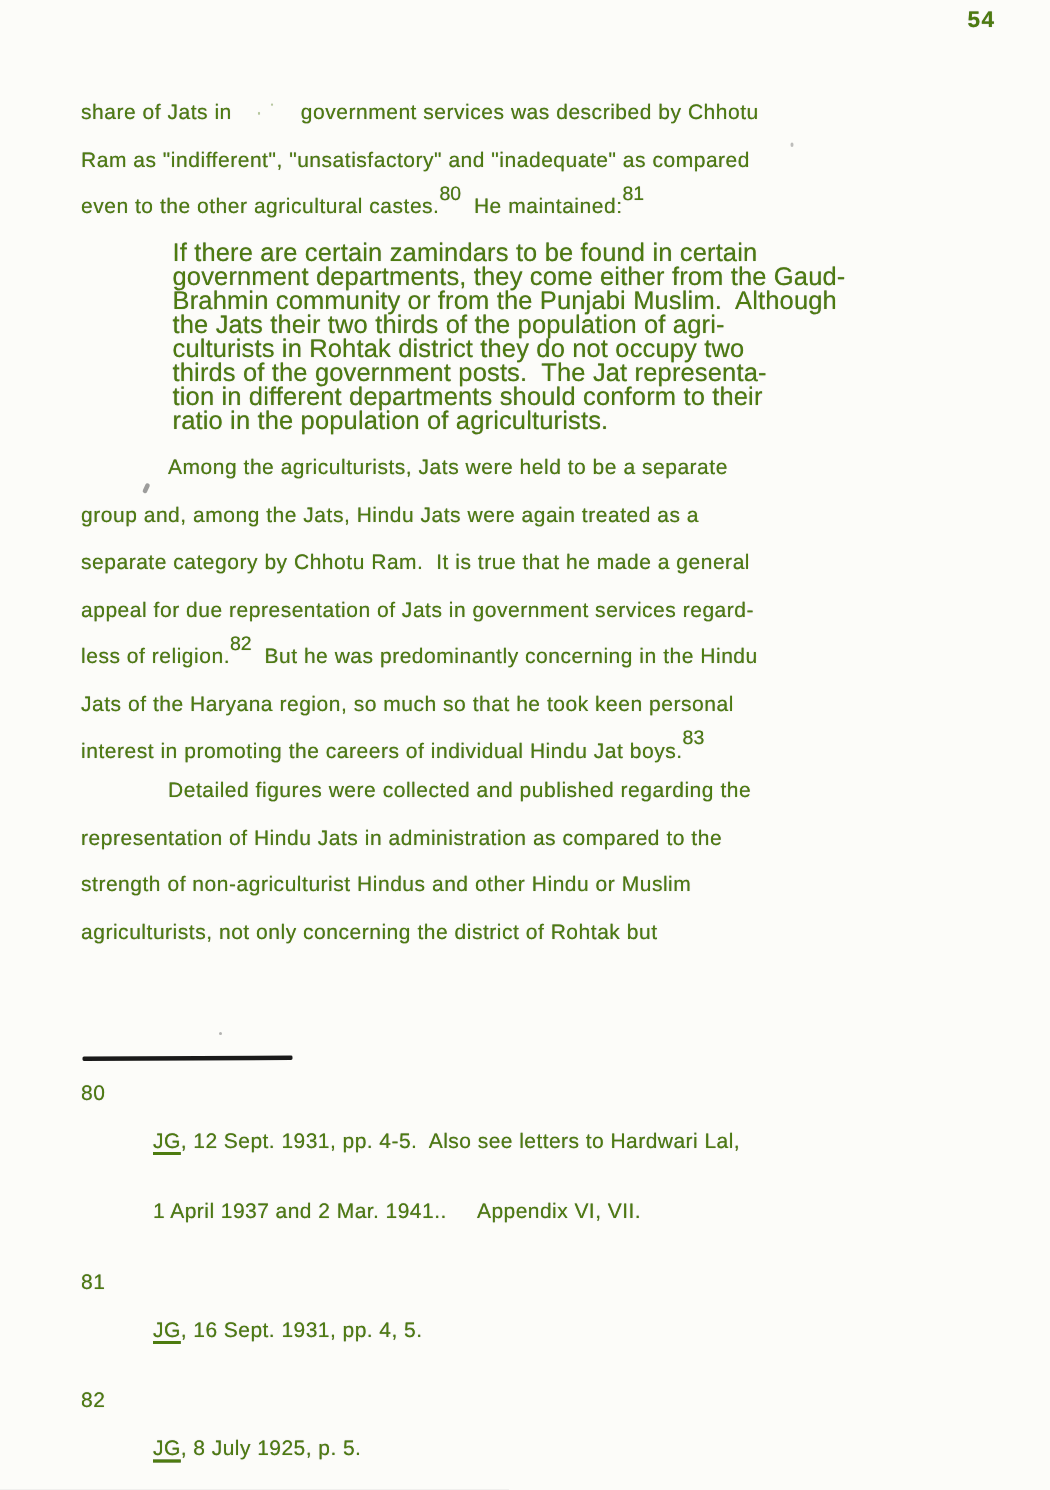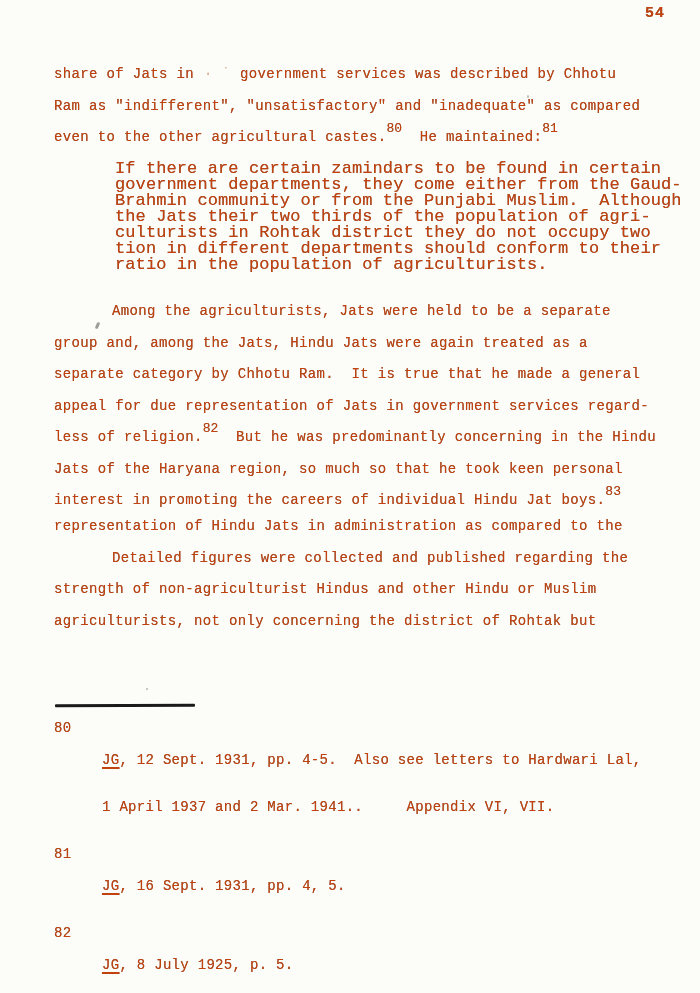--- a/index.html
+++ b/index.html
@@ -1,22 +1,22 @@
 <!DOCTYPE html>
 <html><head>
 <meta charset="utf-8">
 <style>
   html,body { margin:0; padding:0; background:#e8e8e6; }
   .page {
     position:relative;
     width:700px; height:993px;
     margin:0 auto;
     background:#fcfcf9;
-    font-family:Liberation Mono, monospace;
-    color:#c2410c;
+    font-family:Liberation Sans, sans-serif;
+    color:#4d7c0f;
     overflow:hidden;
     text-shadow:0 0 0.5px rgba(25,25,25,0.55);
   }
   .line { white-space:pre; }
   .pagenum {
     position:absolute; left:645px; top:5px;
     font-size:15px; font-weight:bold; letter-spacing:1px;
   }
   .body-block {
     position:absolute; left:54px; width:620px;
@@ -73,37 +73,38 @@
     <div class="line">Ram as "indifferent", "unsatisfactory" and "inadequate" as compared</div>
     <div class="line"><span>even to the other agricultural castes.</span><span class="sup">80</span><span>  He maintained:</span><span class="sup">81</span></div>
   </div>
 
   <div class="quote-block">
     <div class="line">If there are certain zamindars to be found in certain</div>
     <div class="line">government departments, they come either from the Gaud-</div>
     <div class="line">Brahmin community or from the Punjabi Muslim.  Although</div>
     <div class="line">the Jats their two thirds of the population of agri-</div>
     <div class="line">culturists in Rohtak district they do not occupy two</div>
+    <div class="line">thirds of the government posts.  The Jat representa-</div>
     <div class="line">tion in different departments should conform to their</div>
     <div class="line">ratio in the population of agriculturists.</div>
   </div>
 
   <div class="body-block p2">
     <div class="line indent">Among the agriculturists, Jats were held to be a separate</div>
     <div class="line">group and, among the Jats, Hindu Jats were again treated as a</div>
     <div class="line">separate category by Chhotu Ram.  It is true that he made a general</div>
     <div class="line">appeal for due representation of Jats in government services regard-</div>
     <div class="line"><span>less of religion.</span><span class="sup">82</span><span>  But he was predominantly concerning in the Hindu</span></div>
     <div class="line">Jats of the Haryana region, so much so that he took keen personal</div>
     <div class="line"><span>interest in promoting the careers of individual Hindu Jat boys.</span><span class="sup">83</span></div>
   </div>
 
   <div class="body-block p3">
+    <div class="line indent">Detailed figures were collected and published regarding the</div>
     <div class="line">representation of Hindu Jats in administration as compared to the</div>
-    <div class="line indent">Detailed figures were collected and published regarding the</div>
     <div class="line">strength of non-agriculturist Hindus and other Hindu or Muslim</div>
     <div class="line">agriculturists, not only concerning the district of Rohtak but</div>
   </div>
 
   <div class="rule"></div>
 
   <div class="fn-block">
 
     <div class="fn">
       <div class="fn-num">80</div>

